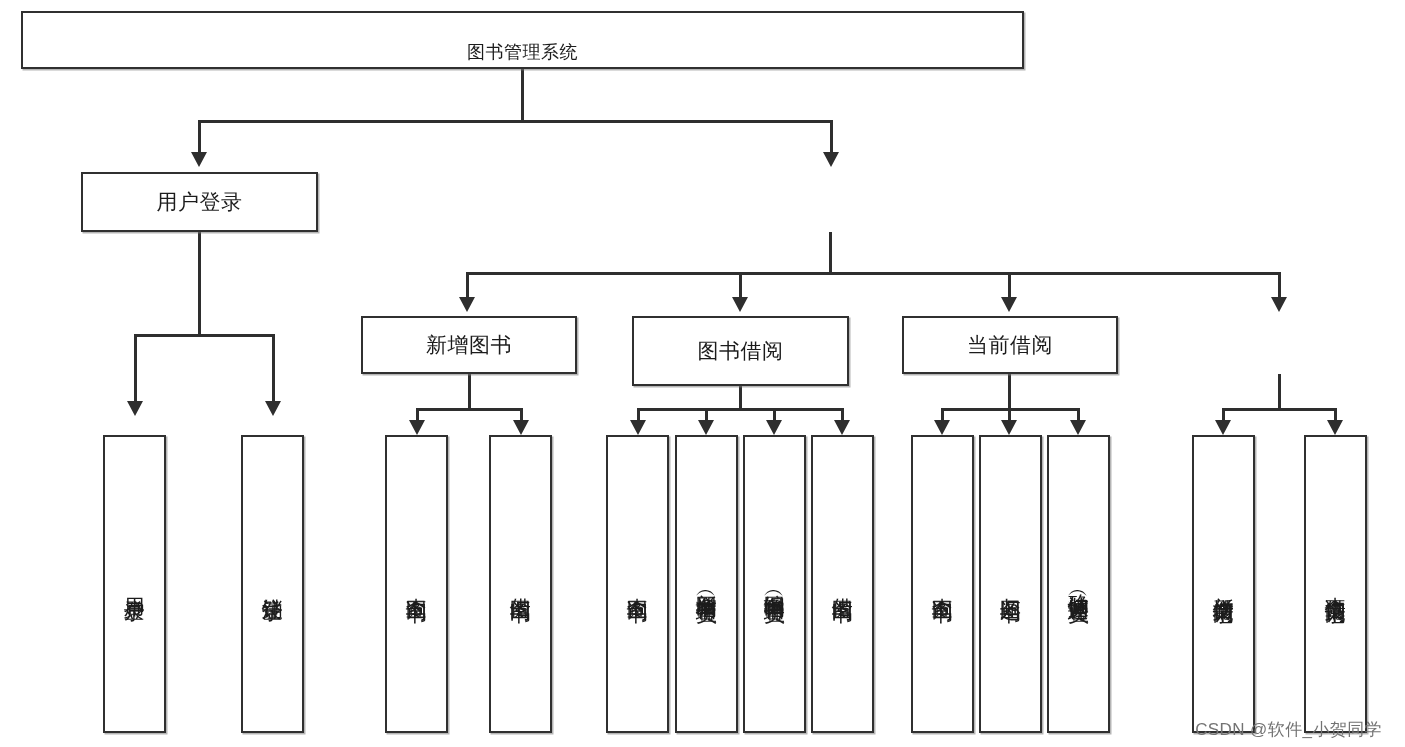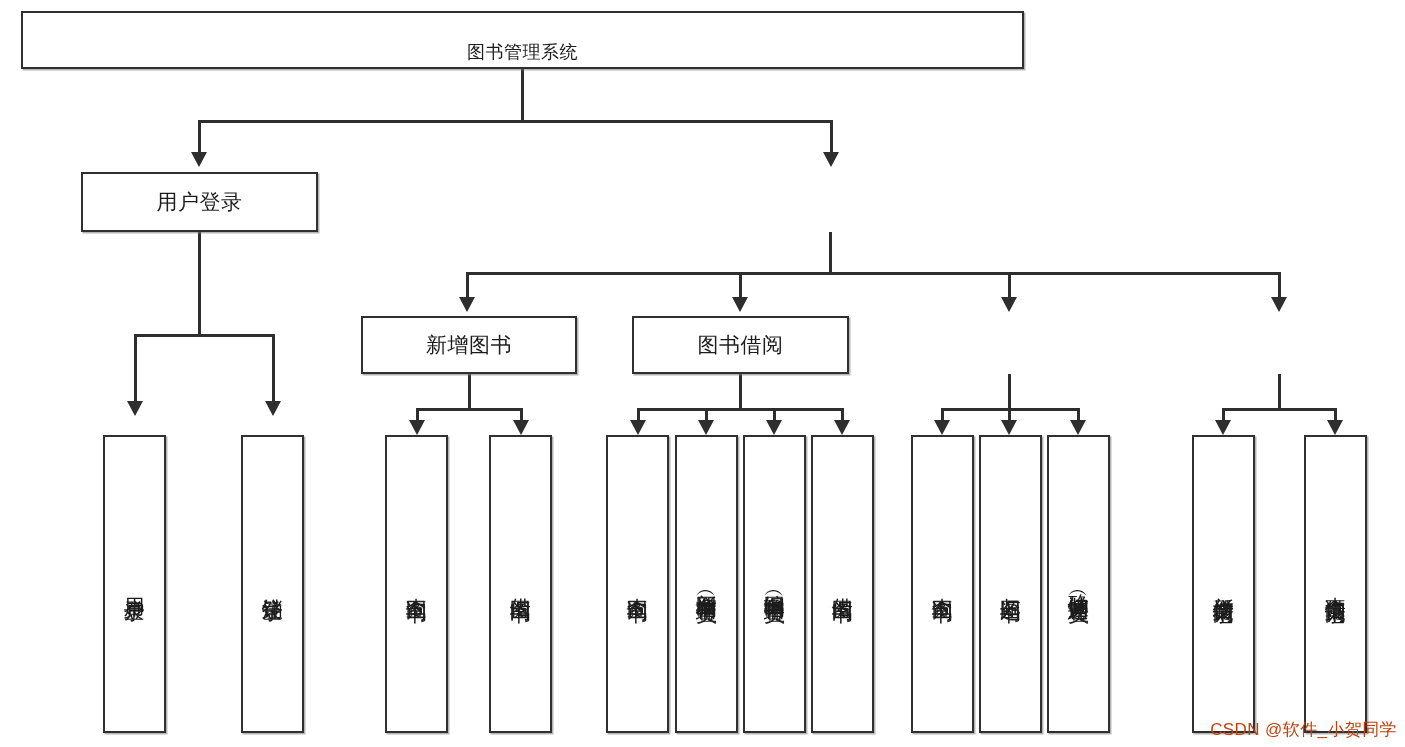--- a/index.html
+++ b/index.html
@@ -72,24 +72,24 @@
     height: 0;
     border-left: 8px solid transparent;
     border-right: 8px solid transparent;
     border-top: 15px solid #2e2e2e;
     z-index: 2;
   }
 
   
   #watermark {
     position: absolute;
-    right: 8px;
+    right: 23px;
     bottom: 6px;
     font-size: 17px;
-    color: #c2410c;
+    color: #737373;
     letter-spacing: 0.4px;
     z-index: 6;
     user-select: none;
     white-space: nowrap;
   }
 </style>
 </head>
 <body>
 
 <div id="canvas">
@@ -130,22 +130,25 @@
 
   <div class="line vline" style="left:1008px; top:272px; width:2.5px; height:27px;"></div>
   <div class="arrow" style="left:1001px; top:297px;"></div>
 
   <div class="line vline" style="left:1278px; top:272px; width:2.5px; height:27px;"></div>
   <div class="arrow" style="left:1271px; top:297px;"></div>
 
   <div class="node horiz" style="left:361px; top:316px; width:216px; height:58px;">
     <span class="label">新增图书</span>
   </div>
-  <div class="node horiz" style="left:632px; top:316px; width:217px; height:58px;">
+  <div class="node horiz" style="left:632px; top:316px; width:217px; height:70px;">
     <span class="label">图书借阅</span>
+  </div>
+  <div class="node horiz" style="left:902px; top:316px; width:216px; height:58px;">
+    <span class="label">当前借阅</span>
   </div>
 
   <div class="line vline" style="left:468px; top:374px; width:2.5px; height:36px;"></div>
   <div class="line hline" style="left:416px; top:408px; width:106px; height:2.5px;"></div>
   <div class="line vline" style="left:416px; top:408px; width:2.5px; height:14px;"></div>
   <div class="arrow" style="left:409px; top:420px;"></div>
   <div class="line vline" style="left:520px; top:408px; width:2.5px; height:14px;"></div>
   <div class="arrow" style="left:513px; top:420px;"></div>
 
   <div class="line vline" style="left:739px; top:374px; width:2.5px; height:36px;"></div>

